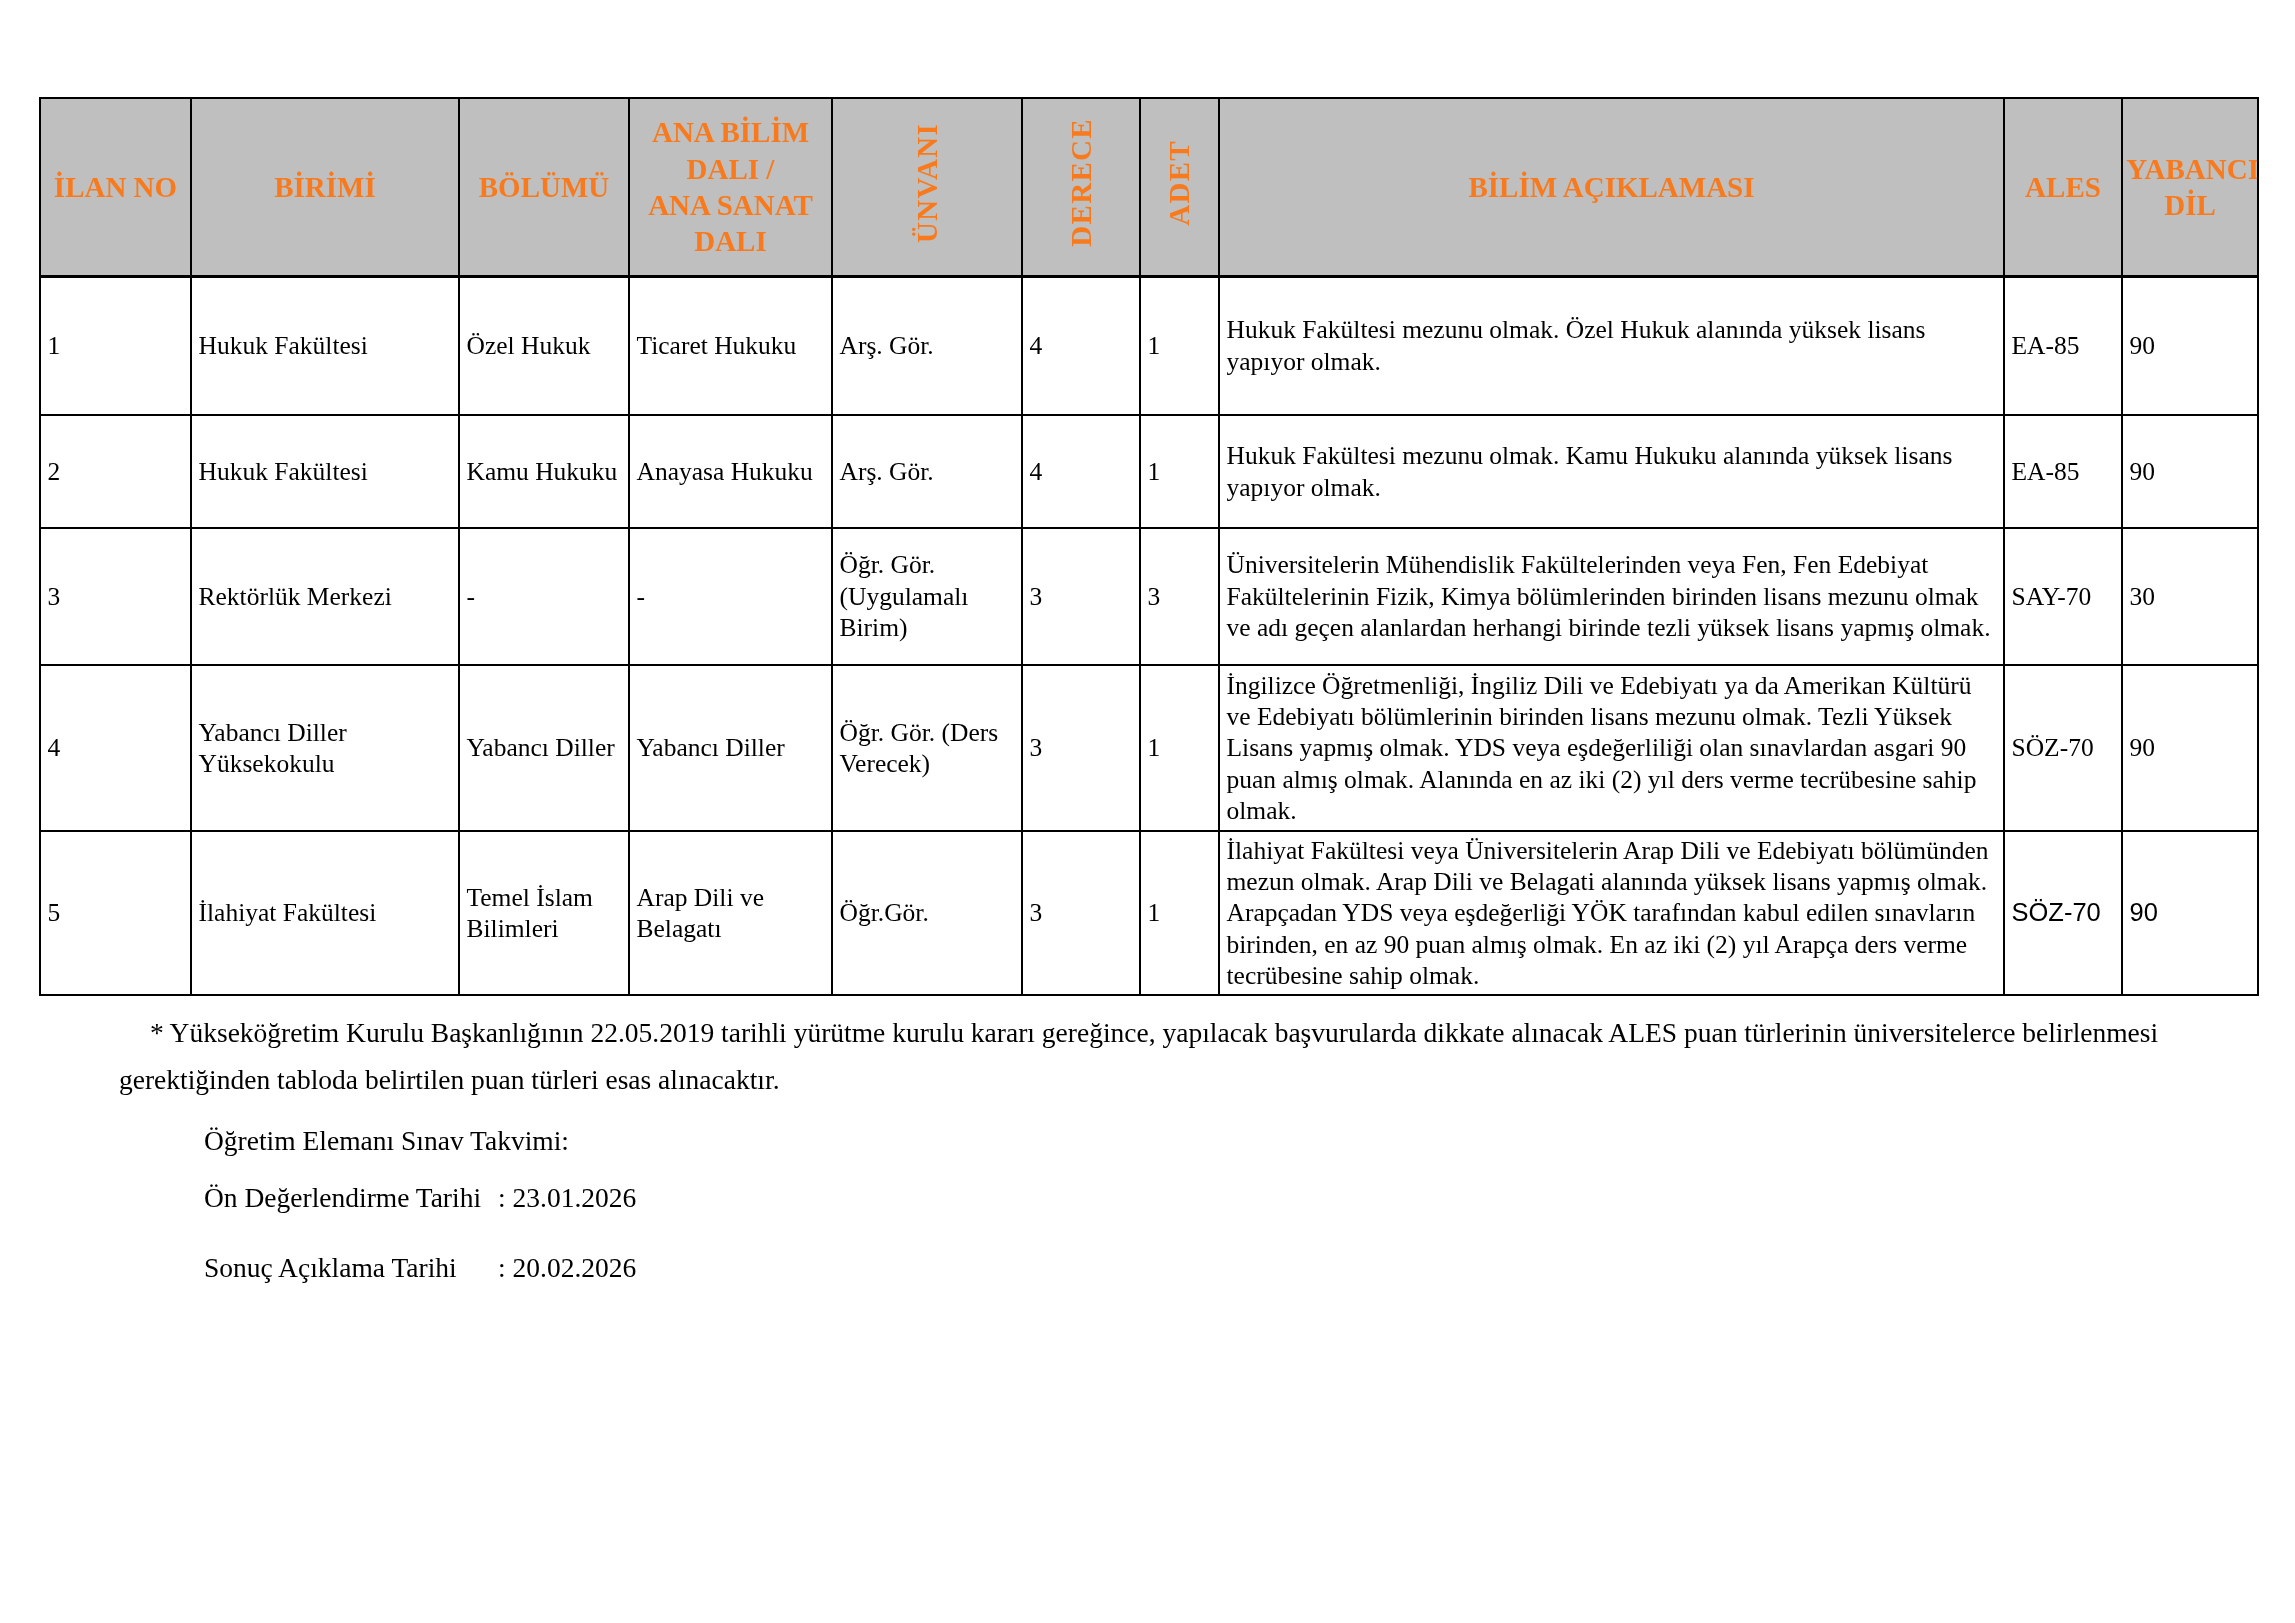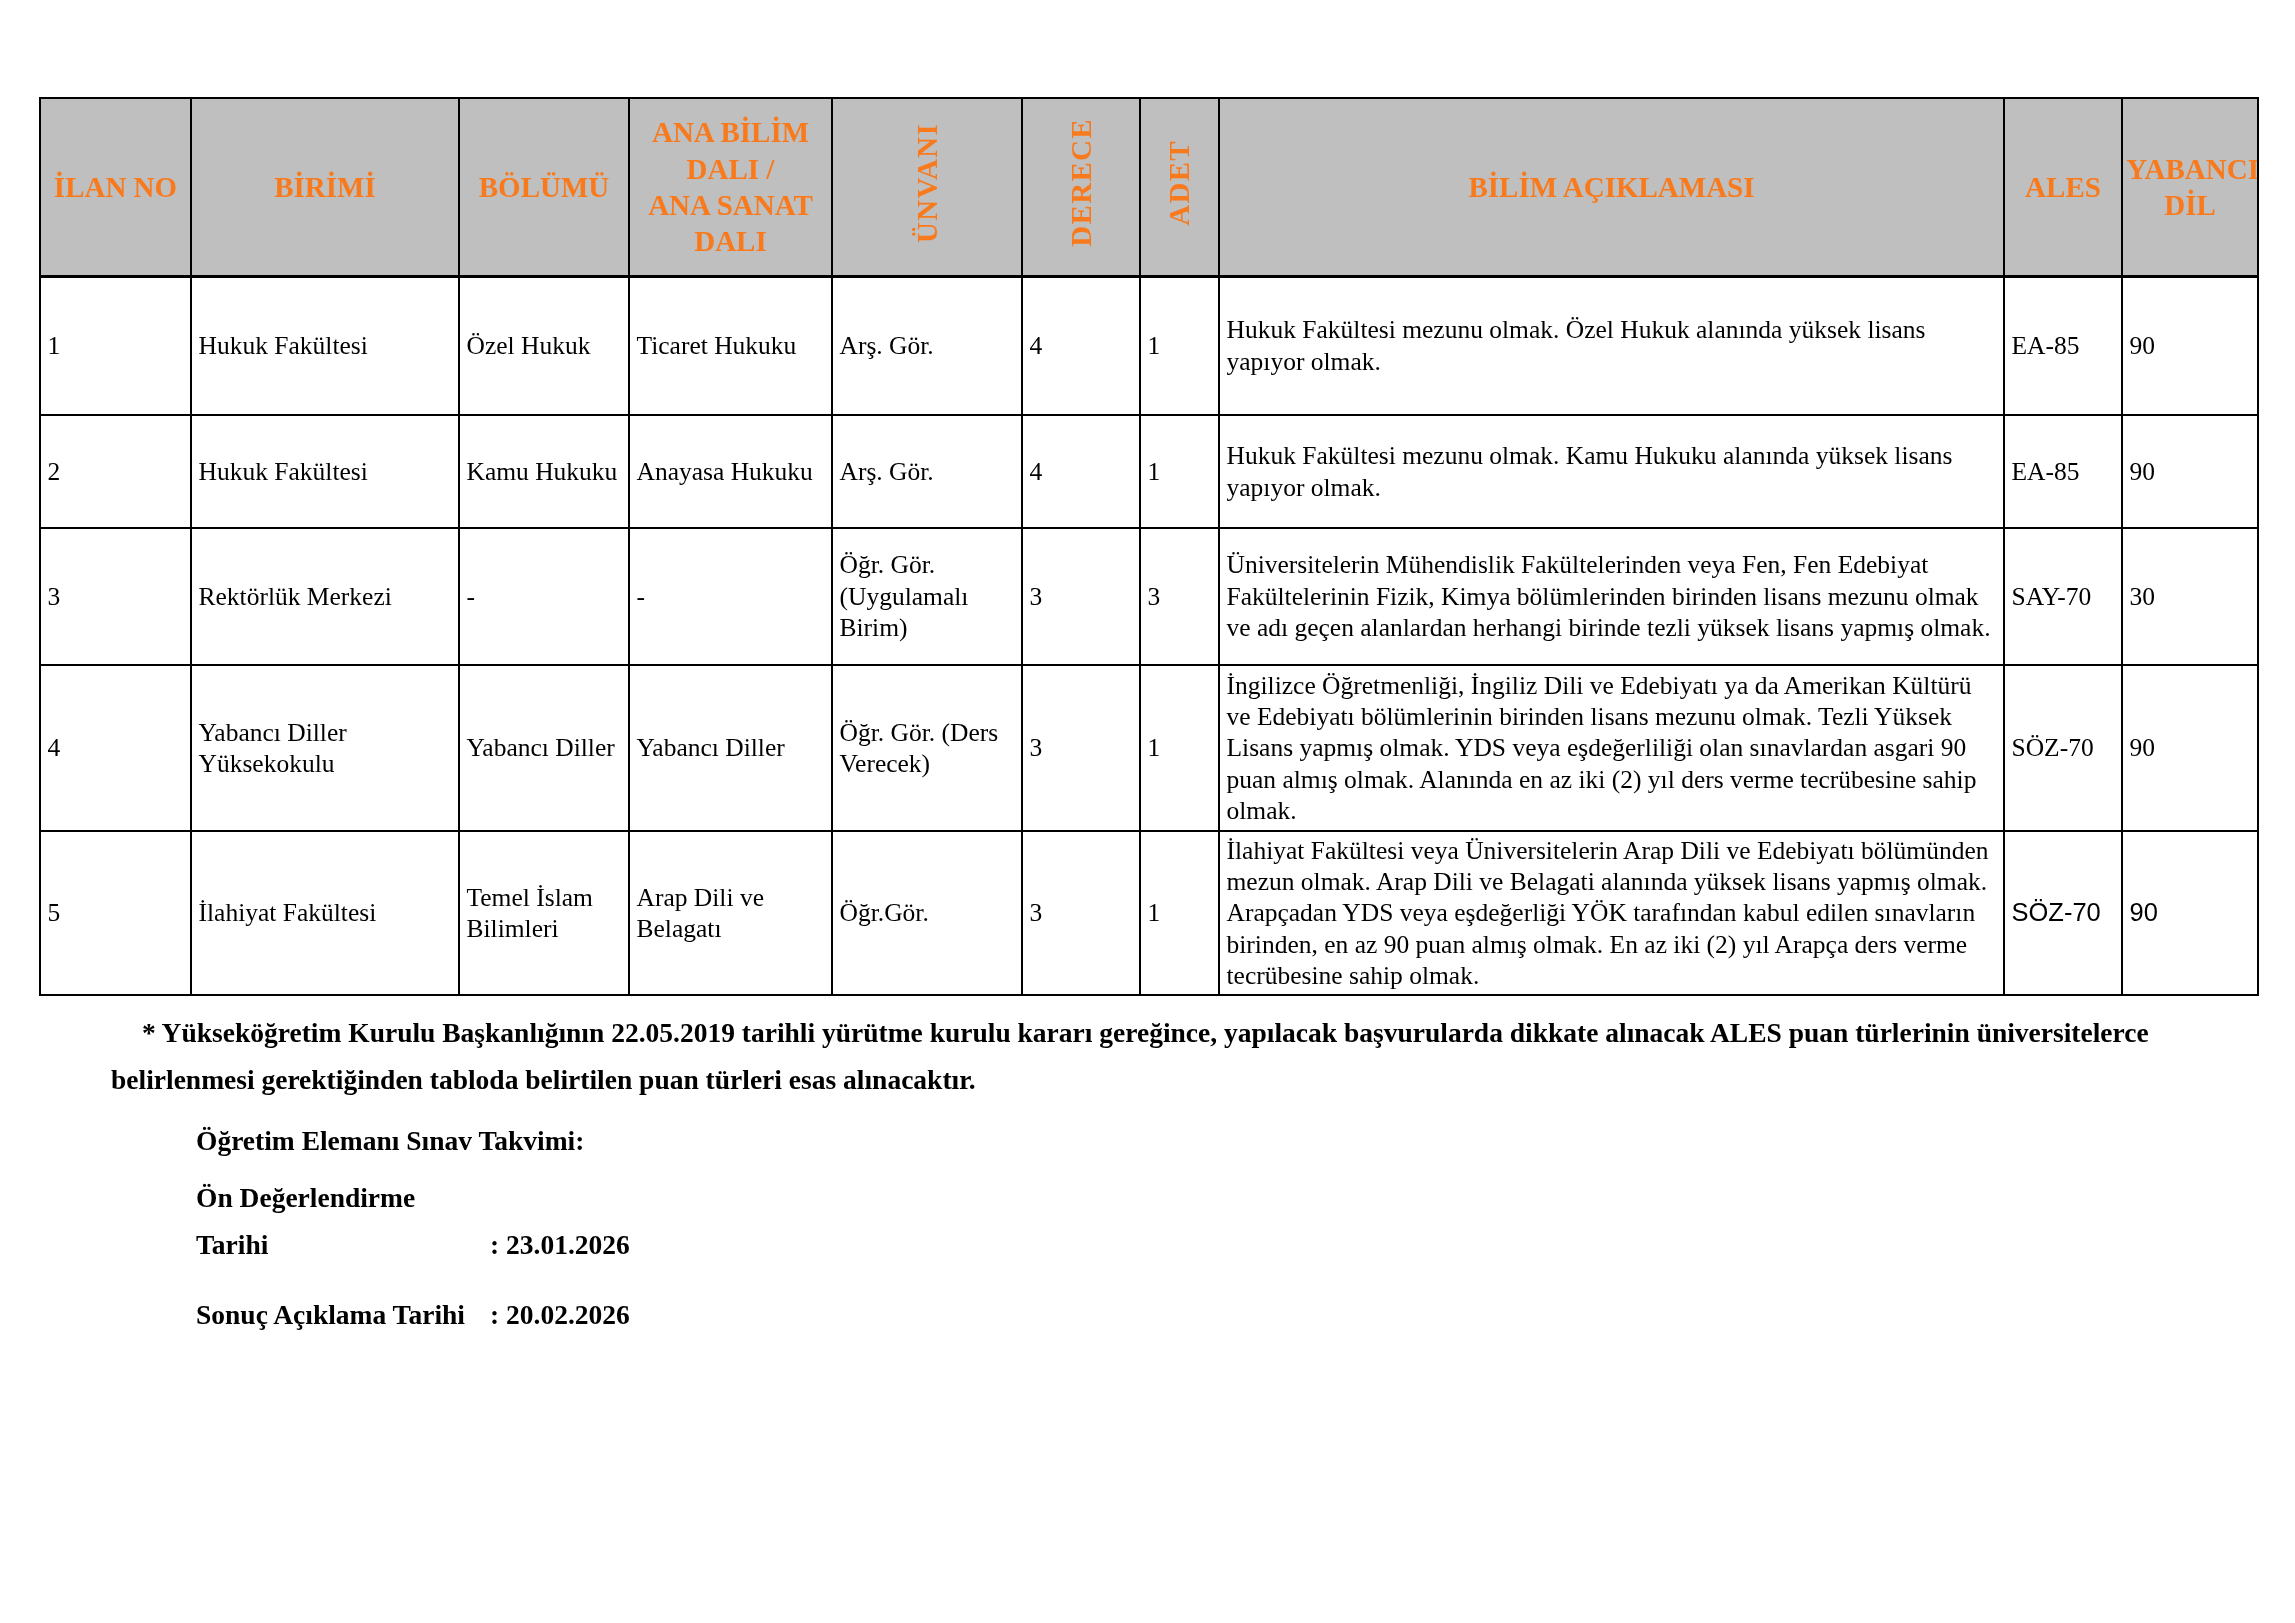--- a/index.html
+++ b/index.html
@@ -56,22 +56,22 @@
   }
   td.num, td.score{text-align:center;padding:2.6px 2.6px;}
   td.bolumu{padding-right:22px;}
   td.anabilim{padding-right:38px;}
   td.desc{padding:3.9px 9.2px 3.9px 7.9px;line-height:1.23;margin-left:35px;}
   td.ctr{text-align:center;}
   td.sans{font-family:"Liberation Sans","DejaVu Sans",sans-serif;font-size:25px;}
 
   
   .notes{
-    position:absolute;left:111px;top:1009px;width:2097px;
-    font-size:27.5px;line-height:1.72;font-weight:bold;
+    position:absolute;left:119px;top:1009px;width:2097px;
+    font-size:27.5px;line-height:1.72;
   }
   .footnote{margin:0;text-indent:31px;}
   .takvim-title{margin:13px 0 0 85px;}
   .basvuru{margin:11.8px 0 0 85px;}
   .date-line{margin:9.8px 0 0 85px;}
   .date-line:nth-of-type(4){margin-top:23px;}
   .date-label{display:inline-block;width:294px;}
 </style>
 </head>
 <body>

